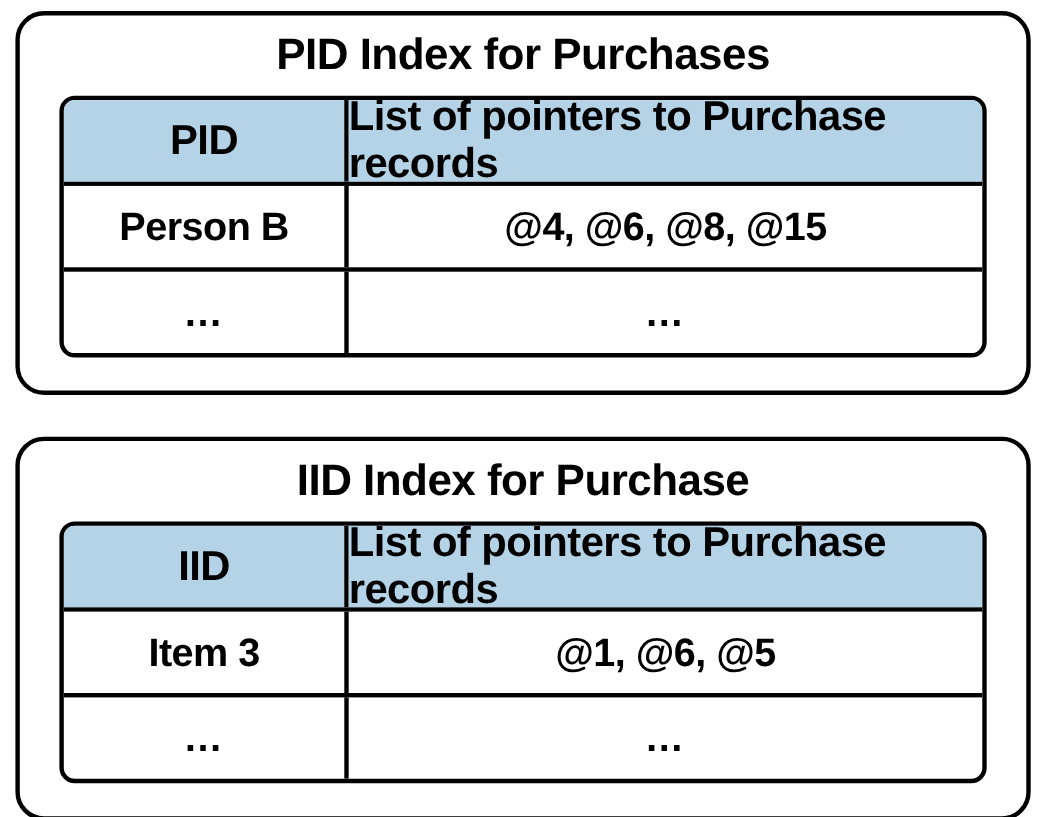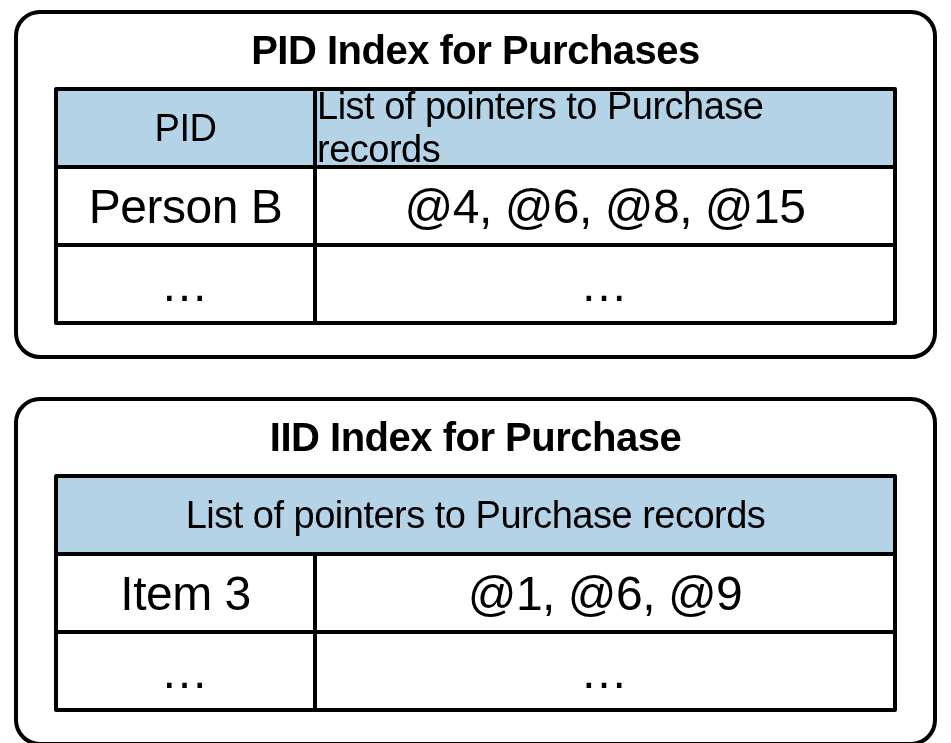--- a/index.html
+++ b/index.html
@@ -28,37 +28,38 @@
   .panel-title {
     text-align: center;
     font-weight: 700;
     font-size: 40px;
     letter-spacing: -0.5px;
     margin: 0 0 14px 0;
   }
   .tbl {
     width: 100%;
     border: 4px solid #000;
-    border-radius: 2px;
+    border-radius: 14px;
     overflow: hidden;
     box-sizing: border-box;
+    font-weight: bold;
   }
   .row {
     display: flex;
     height: 74px;
     align-items: stretch;
   }
   .row + .row {
     border-top: 4px solid #000;
   }
   .cell {
     display: flex;
     align-items: center;
     justify-content: center;
-    font-size: 48px;
+    font-size: 36px;
     letter-spacing: -0.5px;
   }
   .key-col {
     flex: 0 0 255px;
     border-right: 4px solid #000;
   }
   .val-col {
     flex: 1 1 auto;
   }
   .hdr .cell {
@@ -87,24 +88,25 @@
       <div class="cell key-col ellips">…</div>
       <div class="cell val-col ellips">…</div>
     </div>
   </div>
 </div>
 
 <div class="panel">
   <div class="panel-title">IID Index for Purchase</div>
   <div class="tbl">
     <div class="row hdr">
+      <div class="cell key-col">IID</div>
       <div class="cell val-col">List of pointers to Purchase records</div>
     </div>
     <div class="row">
       <div class="cell key-col">Item 3</div>
-      <div class="cell val-col">@1, @6, @9</div>
+      <div class="cell val-col">@1, @6, @5</div>
     </div>
     <div class="row">
       <div class="cell key-col ellips">…</div>
       <div class="cell val-col ellips">…</div>
     </div>
   </div>
 </div>
 
 </body></html>

